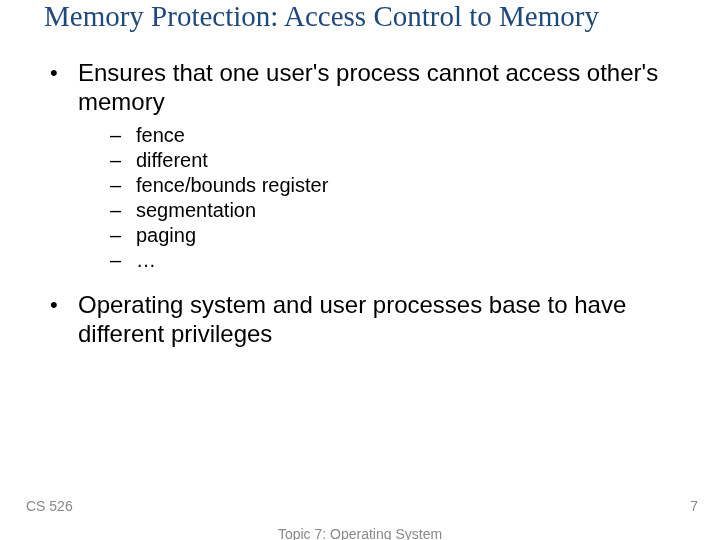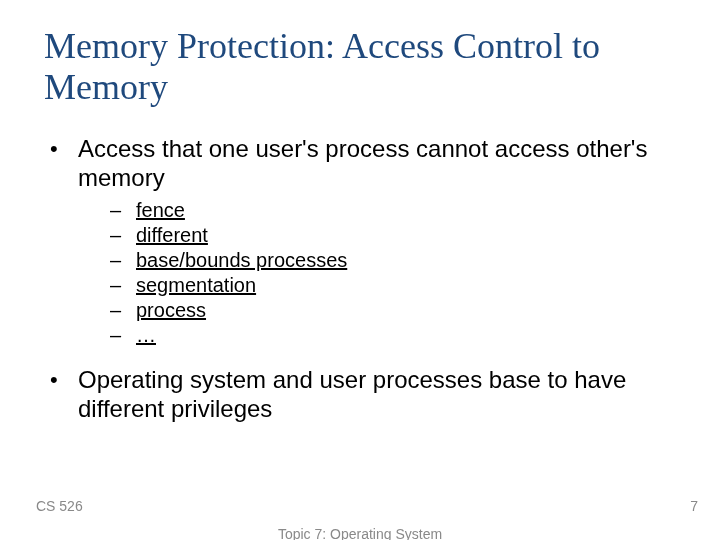--- a/index.html
+++ b/index.html
@@ -10,24 +10,24 @@
     body {
       width: 720px;
       height: 540px;
       background: #ffffff;
       font-family: Arial, Helvetica, sans-serif;
       position: relative;
       overflow: hidden;
     }
     .slide-title {
       font-family: "Times New Roman", Times, serif;
-      font-size: 36px;
+      font-size: 29px;
       color: #1f497d;
       font-weight: normal;
-      padding: 26px 40px 0 44px;
+      padding: 0 40px 0 44px;
       line-height: 1.15;
     }
     .content {
       padding: 26px 48px 0 48px;
     }
     .bullet1 {
       display: flex;
       align-items: flex-start;
       font-size: 24px;
       color: #000;
@@ -56,35 +56,34 @@
       font-size: 20px;
       color: #000;
       line-height: 1.25;
     }
     .bullet2 .dash {
       width: 26px;
       flex-shrink: 0;
     }
     .bullet2 .text {
       flex: 1;
-      text-decoration: underline;
     }
     .footer {
       position: absolute;
       bottom: 14px;
       left: 0;
       width: 100%;
       display: flex;
       align-items: flex-start;
       font-size: 14px;
       color: #898989;
     }
     .footer-left {
       position: absolute;
-      left: 36px;
+      left: 26px;
       bottom: 12px;
     }
     .footer-center {
       position: absolute;
       left: 50%;
       transform: translateX(-50%);
       text-align: center;
       line-height: 1.25;
       white-space: pre-line;
     }
@@ -96,43 +95,43 @@
   </style>
 </head>
 <body>
 
 <h1 class="slide-title">Memory Protection: Access Control to Memory</h1>
 
 <div class="content">
 
   <div class="bullet1">
     <span class="dot">•</span>
-    <span class="text">Access that one user's process cannot access other's memory</span>
+    <span class="text">Ensures that one user's process cannot access other's memory</span>
   </div>
 
   <div class="sublist">
     <div class="bullet2">
       <span class="dash">–</span>
       <span class="text">fence</span>
     </div>
     <div class="bullet2">
       <span class="dash">–</span>
       <span class="text">different</span>
     </div>
     <div class="bullet2">
       <span class="dash">–</span>
-      <span class="text">base/bounds processes</span>
+      <span class="text">fence/bounds register</span>
     </div>
     <div class="bullet2">
       <span class="dash">–</span>
       <span class="text">segmentation</span>
     </div>
     <div class="bullet2">
       <span class="dash">–</span>
-      <span class="text">process</span>
+      <span class="text">paging</span>
     </div>
     <div class="bullet2">
       <span class="dash">–</span>
       <span class="text">…</span>
     </div>
   </div>
 
   <div class="bullet1">
     <span class="dot">•</span>
     <span class="text">Operating system and user processes base to have different privileges</span>

